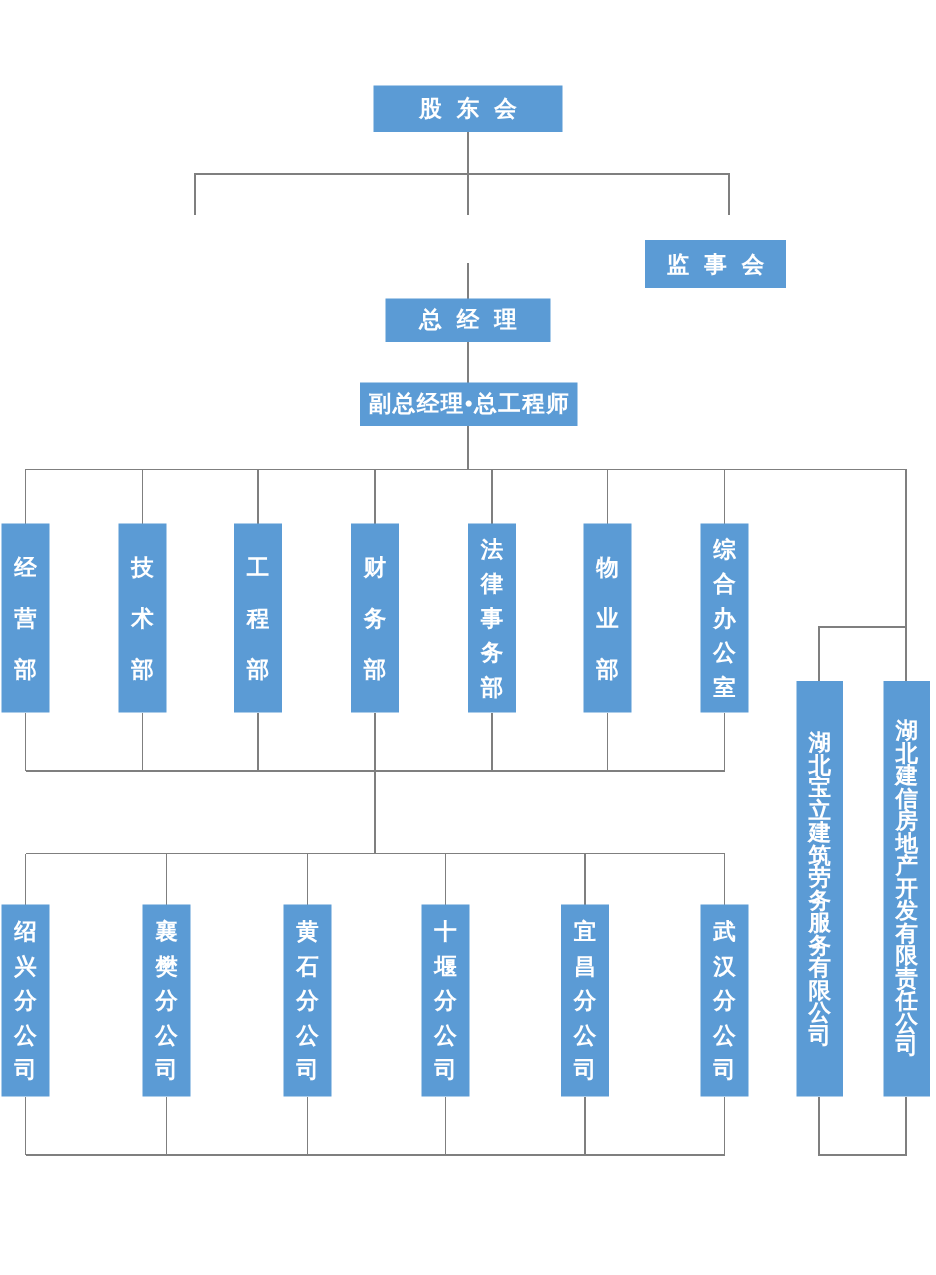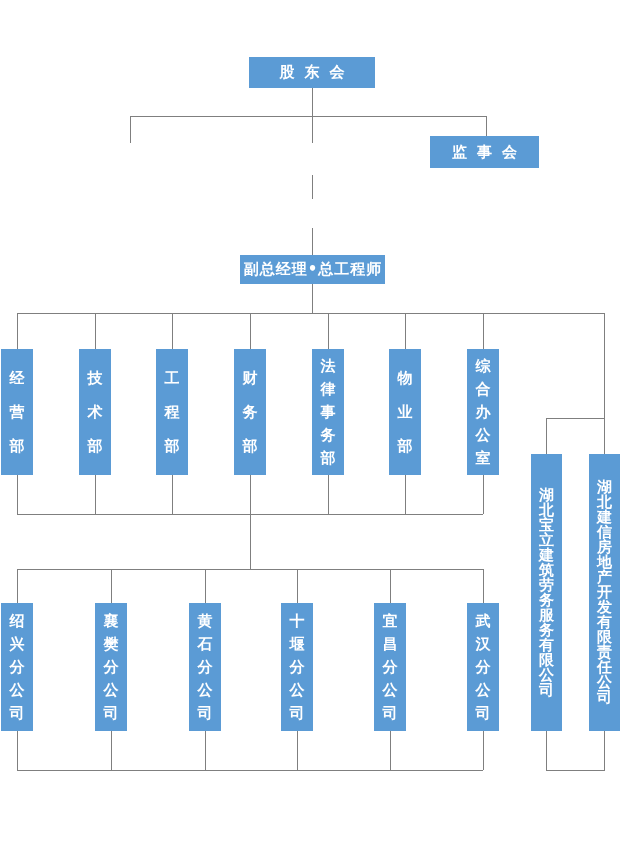--- a/index.html
+++ b/index.html
@@ -5,21 +5,21 @@
   * { margin:0; padding:0; box-sizing:border-box; }
   html,body { background:#ffffff; }
   body { font-family:"DejaVu Sans", sans-serif; }
   #canvas { position:relative; width:624px; height:850px; background:#ffffff; overflow:hidden; }
   .hbox, .vbox {
     position:absolute; background:#5b9bd5; color:#ffffff;
     font-weight:bold; font-size:15px;
   }
   .hbox { display:flex; align-items:center; justify-content:center; }
   .hbox span { letter-spacing:10px; padding-left:10px; white-space:nowrap; }
-  .hbox.tight span { letter-spacing:1px; padding-left:1px; }
+  .hbox.tight span { letter-spacing:1px; padding-left:1px;font-family:Liberation Serif, serif; }
   .vbox { display:flex; flex-direction:column; align-items:center; justify-content:center; line-height:1; }
   .vbox span { display:block; }
   .vbox.n3  { gap:19px; }
   .vbox.n5  { gap:8px; }
   svg.wires { position:absolute; left:0; top:0; pointer-events:none; }
 </style>
 </head>
 <body>
 
 <div id="canvas">
@@ -33,24 +33,27 @@
       <path d="M17 569 H483 M17 569 V603 M111 569 V603 M205 569 V603 M297 569 V603 M390 569 V603 M483 569 V603"></path>
       <path d="M17 731 V770 M111 731 V770 M205 731 V770 M297 731 V770 M390 731 V770 M483 731 V770 M17 770 H483"></path>
       <path d="M546 731 V770 H604 V731"></path>
     </g>
   </svg>
 
   <div class="hbox" style="left:249px;top:57px;width:126px;height:31px">
     <span>股东会</span>
   </div>
 
-  <div class="hbox" style="left:430px;top:136px;width:109px;height:32px">
+  <div class="hbox" style="left:430px;top:160px;width:94px;height:32px">
     <span>监事会</span>
   </div>
 
+  <div class="hbox" style="left:257px;top:199px;width:110px;height:29px">
+    <span>总经理</span>
+  </div>
 
   <div class="hbox tight" style="left:240px;top:255px;width:145px;height:29px">
     <span>副总经理•总工程师</span>
   </div>
 
   <div class="vbox n3" style="left:1px;top:349px;width:32px;height:126px">
       <span>经</span>
       <span>营</span>
       <span>部</span>
     </div>

